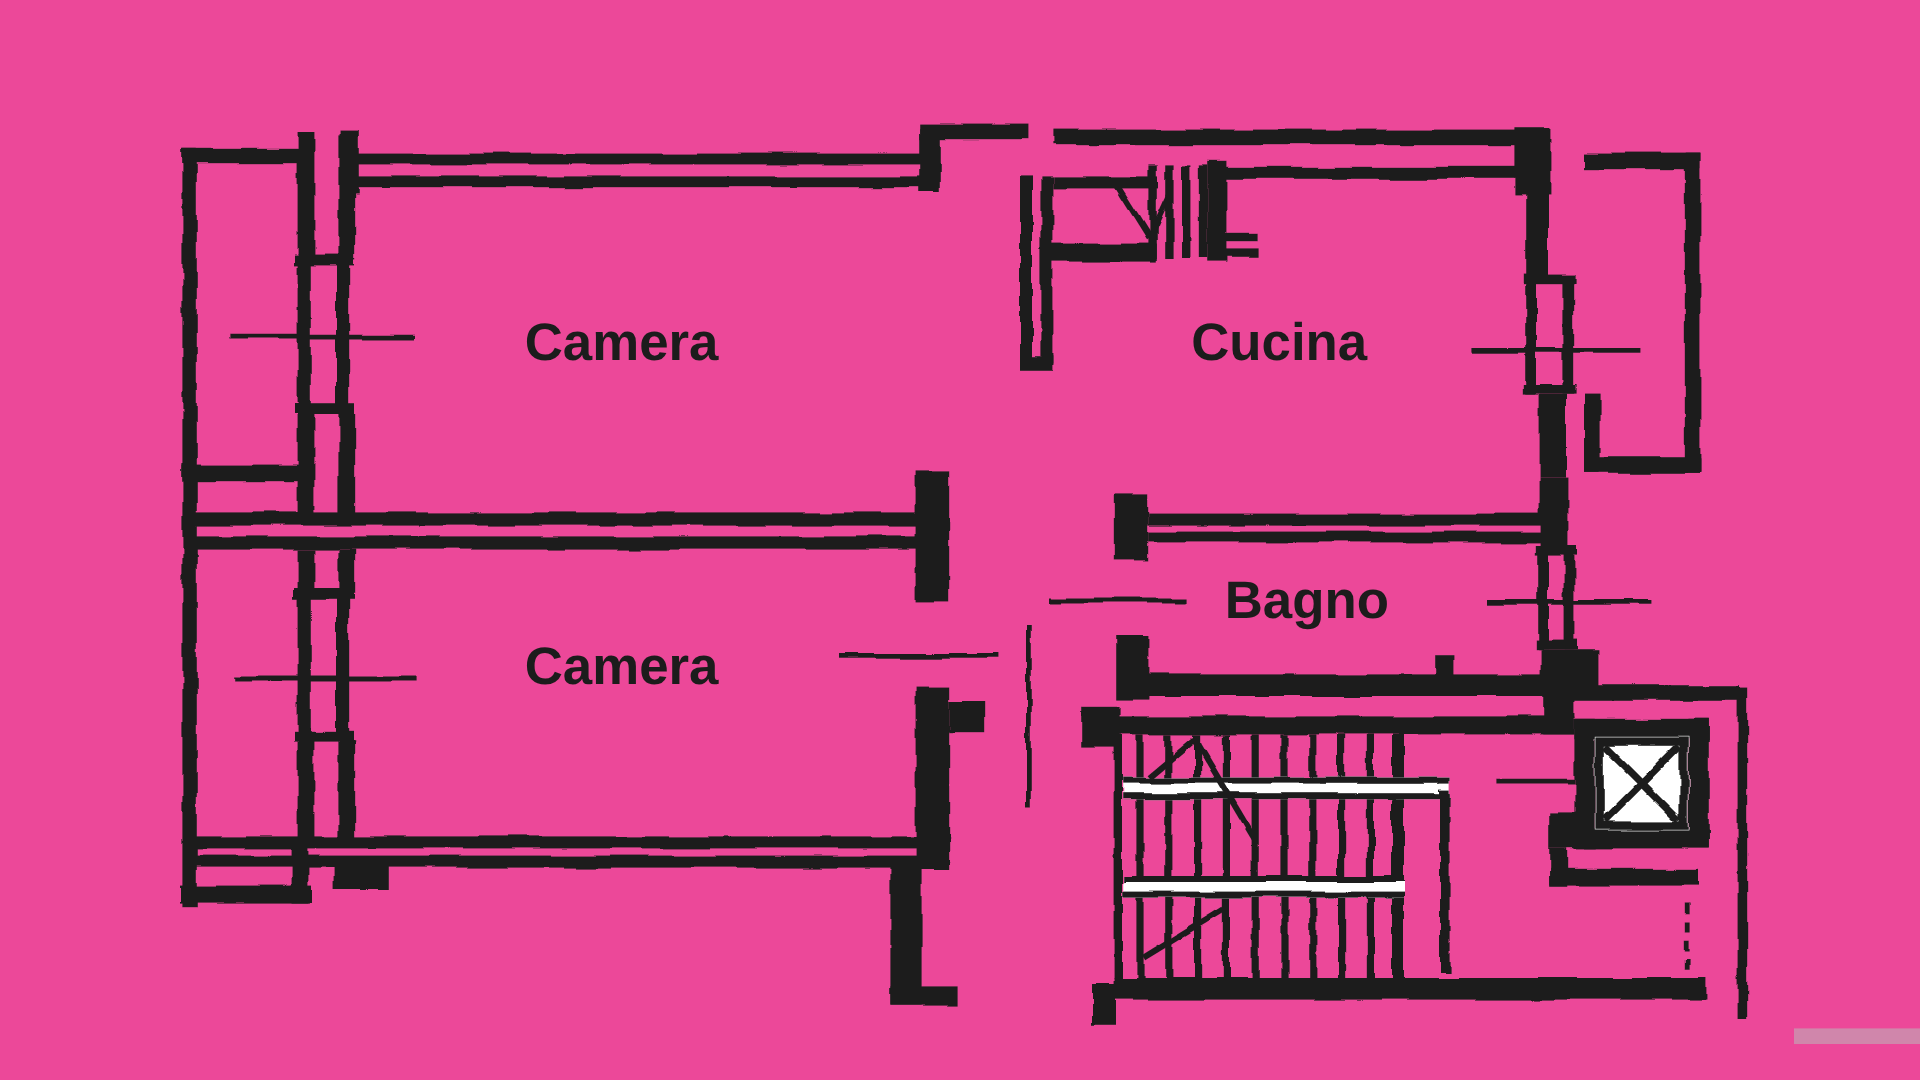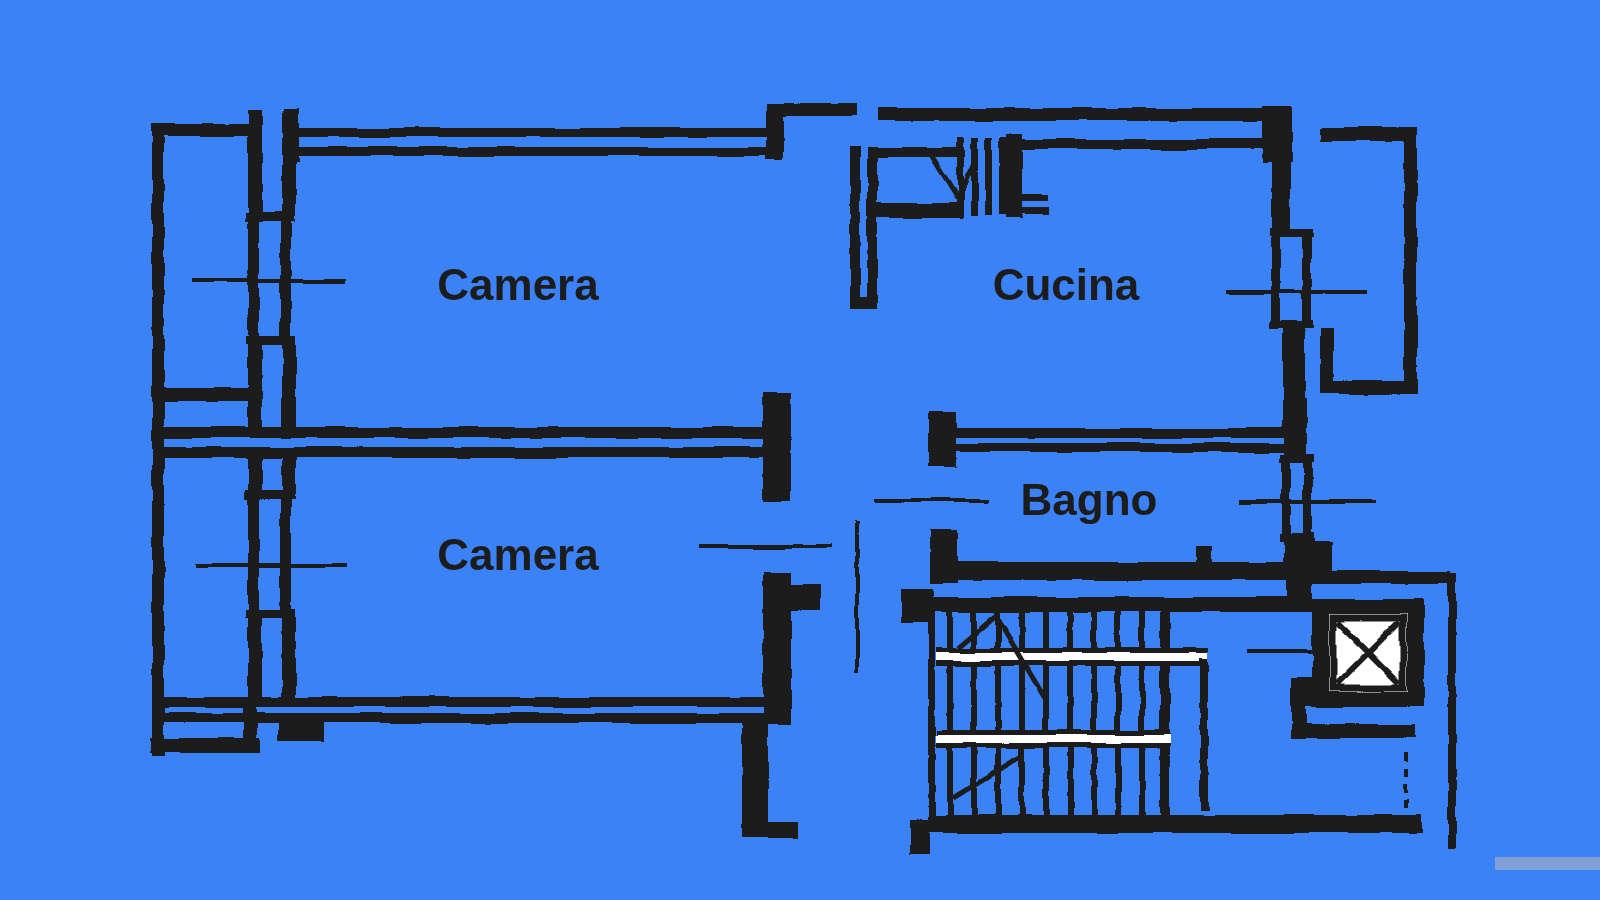--- a/index.html
+++ b/index.html
@@ -1,16 +1,16 @@
 <!DOCTYPE html>
 <html><head>
 <meta charset="utf-8">
 <style>
   html,body{margin:0;padding:0;background:#ffffff;}
-  #stage{position:relative;width:1600px;height:900px;background:#3b82f6;overflow:hidden;
+  #stage{position:relative;width:1600px;height:900px;background:#ec4899;overflow:hidden;
          font-family:"Liberation Sans", sans-serif;}
   svg{display:block}
   .room-label{font-family:"Liberation Sans", sans-serif;font-weight:bold;font-size:44px;fill:#1c1c1c;}
 </style>
 </head>
 <body>
 
 <div id="stage">
 <svg width="1600" height="900" viewBox="0 0 1600 900">
   <defs>

